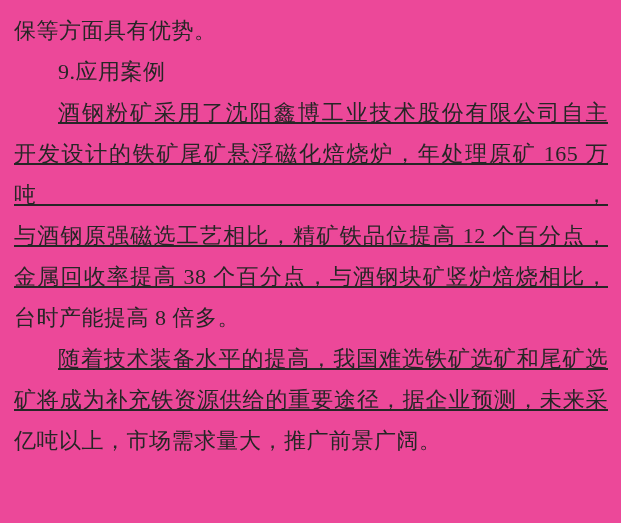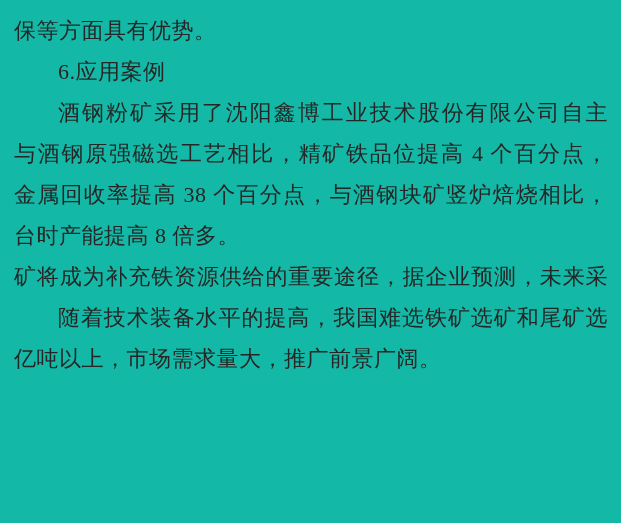--- a/index.html
+++ b/index.html
@@ -5,49 +5,51 @@
   html, body {
     margin: 0;
     padding: 0;
     background: #ffffff;
   }
   .page {
     position: relative;
     box-sizing: border-box;
     width: 621px;
     height: 523px;
-    background: #14b8a6;
+    background: #ec4899;
     padding: 10px 13px 0 14px;
     font-family: "Liberation Serif", "DejaVu Serif", serif;
     font-size: 22px;
     line-height: 41px;
     color: #262626;
     overflow: hidden;
   }
   .line {
     text-align: justify;
     text-align-last: left;
     letter-spacing: 0.5px;
   }
   .line.full {
     text-align-last: justify;
+    text-decoration: underline;
   }
   .line.indent {
     text-indent: 2em;
   }
   .line.heading {
     font-weight: normal;
   }
 </style>
 </head>
 <body>
 
 <div class="page">
   <div class="line">保等方面具有优势。</div>
-  <div class="line heading indent">6.应用案例</div>
+  <div class="line heading indent">9.应用案例</div>
   <div class="line indent full">酒钢粉矿采用了沈阳鑫博工业技术股份有限公司自主</div>
-  <div class="line full">与酒钢原强磁选工艺相比，精矿铁品位提高 4 个百分点，</div>
+  <div class="line full">开发设计的铁矿尾矿悬浮磁化焙烧炉，年处理原矿 165 万吨，</div>
+  <div class="line full">与酒钢原强磁选工艺相比，精矿铁品位提高 12 个百分点，</div>
   <div class="line full">金属回收率提高 38 个百分点，与酒钢块矿竖炉焙烧相比，</div>
   <div class="line">台时产能提高 8 倍多。</div>
+  <div class="line indent full">随着技术装备水平的提高，我国难选铁矿选矿和尾矿选</div>
   <div class="line full">矿将成为补充铁资源供给的重要途径，据企业预测，未来采</div>
-  <div class="line indent full">随着技术装备水平的提高，我国难选铁矿选矿和尾矿选</div>
   <div class="line">亿吨以上，市场需求量大，推广前景广阔。</div>
 </div>
 
 </body></html>

